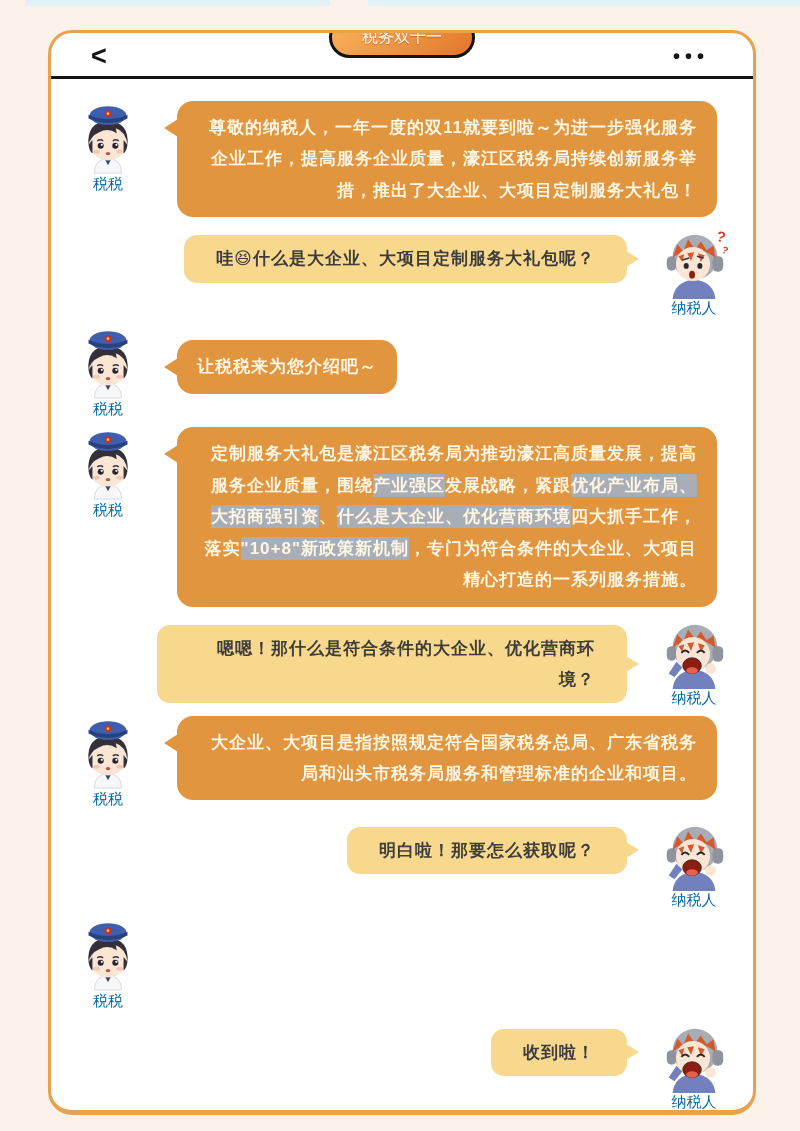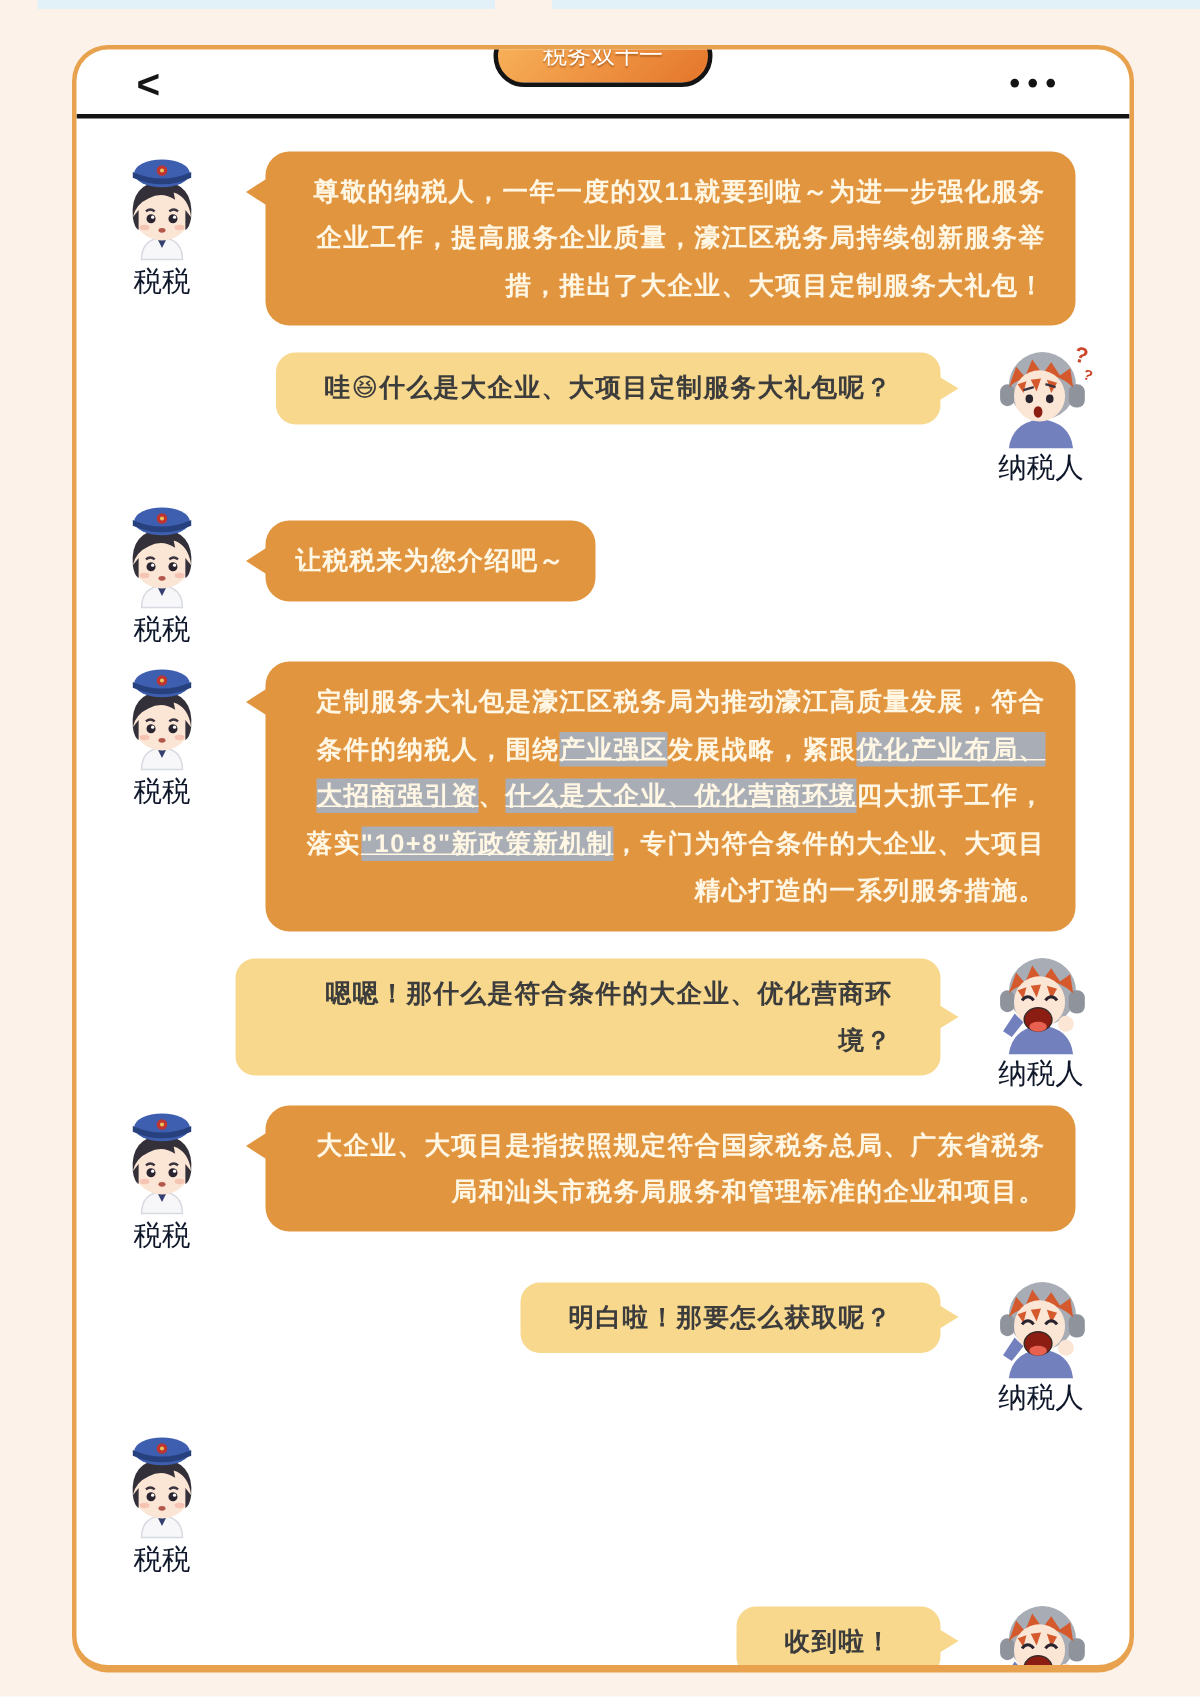--- a/index.html
+++ b/index.html
@@ -54,21 +54,21 @@
   
   .message-list { padding: 22px 14px 10px 12px; }
   .msg { display: flex; margin-bottom: 8px; align-items: flex-start; }
   .msg.right { justify-content: flex-end; }
 
   .avatar-col {
     flex: 0 0 90px; width: 90px;
     display: flex; flex-direction: column; align-items: center;
   }
   .avatar-col svg { display: block; }
-  .avatar-label { font-size: 19px; color: #0f172a; margin-top: 0; }
+  .avatar-label { font-size: 15px; color: #0369a1; margin-top: 0; }
 
   .bubble {
     position: relative;
     border-radius: 16px;
     font-size: 17px; font-weight: 700;
     line-height: 1.85; letter-spacing: 1px; text-align: right;
   }
   .bubble.left {
     margin-left: 24px;
     max-width: 540px;
@@ -97,21 +97,20 @@
     content: ""; position: absolute; right: -12px; top: 50%;
     transform: translateY(-50%);
     border: 8px solid transparent; border-right: 0;
     border-left: 13px solid var(--taxpayer, #F7D88D);
   }
   .hl {
     background: var(--hl, #A9AEB6);
     padding: 2px 0;
     -webkit-box-decoration-break: clone;
     box-decoration-break: clone;
-    text-decoration: underline;
   }
 </style>
 </head>
 <body>
 
 <div class="top-strip left"></div>
 <div class="top-strip right"></div>
 
 <div class="chat-card">
   <div class="chat-header">
@@ -224,21 +223,21 @@
               <circle cx="43.5" cy="46" r="3.1" fill="#2A2430"></circle>
               <circle cx="29.6" cy="45" r="1.1" fill="#FFF"></circle>
               <circle cx="44.6" cy="45" r="1.1" fill="#FFF"></circle>
               <ellipse cx="24" cy="52" rx="3.4" ry="1.9" fill="#F6C4B2"></ellipse>
               <ellipse cx="48" cy="52" rx="3.4" ry="1.9" fill="#F6C4B2"></ellipse>
               <ellipse cx="36" cy="54" rx="2.4" ry="1.7" fill="#B3574A"></ellipse>
             </svg>
           </div>
           <div class="avatar-label">税税</div>
         </div>
-        <div class="bubble left"><span>定制服务大礼包是濠江区税务局为推动濠江高质量发展，符合条件的纳税人，围绕</span><span class="hl">产业强区</span><span>发展战略，紧跟</span><span class="hl">优化产业布局、大招商强引资</span><span>、</span><span class="hl">什么是大企业、优化营商环境</span><span>四大抓手工作，落实</span><span class="hl">"10+8"新政策新机制</span><span>，专门为符合条件的大企业、大项目精心打造的一系列服务措施。</span></div>
+        <div class="bubble left"><span>定制服务大礼包是濠江区税务局为推动濠江高质量发展，提高服务企业质量，围绕</span><span class="hl">产业强区</span><span>发展战略，紧跟</span><span class="hl">优化产业布局、大招商强引资</span><span>、</span><span class="hl">什么是大企业、优化营商环境</span><span>四大抓手工作，落实</span><span class="hl">"10+8"新政策新机制</span><span>，专门为符合条件的大企业、大项目精心打造的一系列服务措施。</span></div>
       </div>
       <div class="msg right">
         <div class="bubble right"><span>嗯嗯！那什么是符合条件的大企业、优化营商环境？</span></div>
         <div class="avatar-col">
           <div>
             <svg viewBox="0 0 72 76" width="72" height="74">
               <path d="M14 76 Q16 58 36 56 Q56 58 58 76 Z" fill="#7380BE"></path>
               <circle cx="37" cy="33" r="23" fill="#A7ACB5"></circle>
               <rect x="55" y="32" width="11" height="16" rx="5" fill="#8E939C"></rect>
               <rect x="8" y="32" width="10" height="15" rx="5" fill="#8E939C"></rect>

